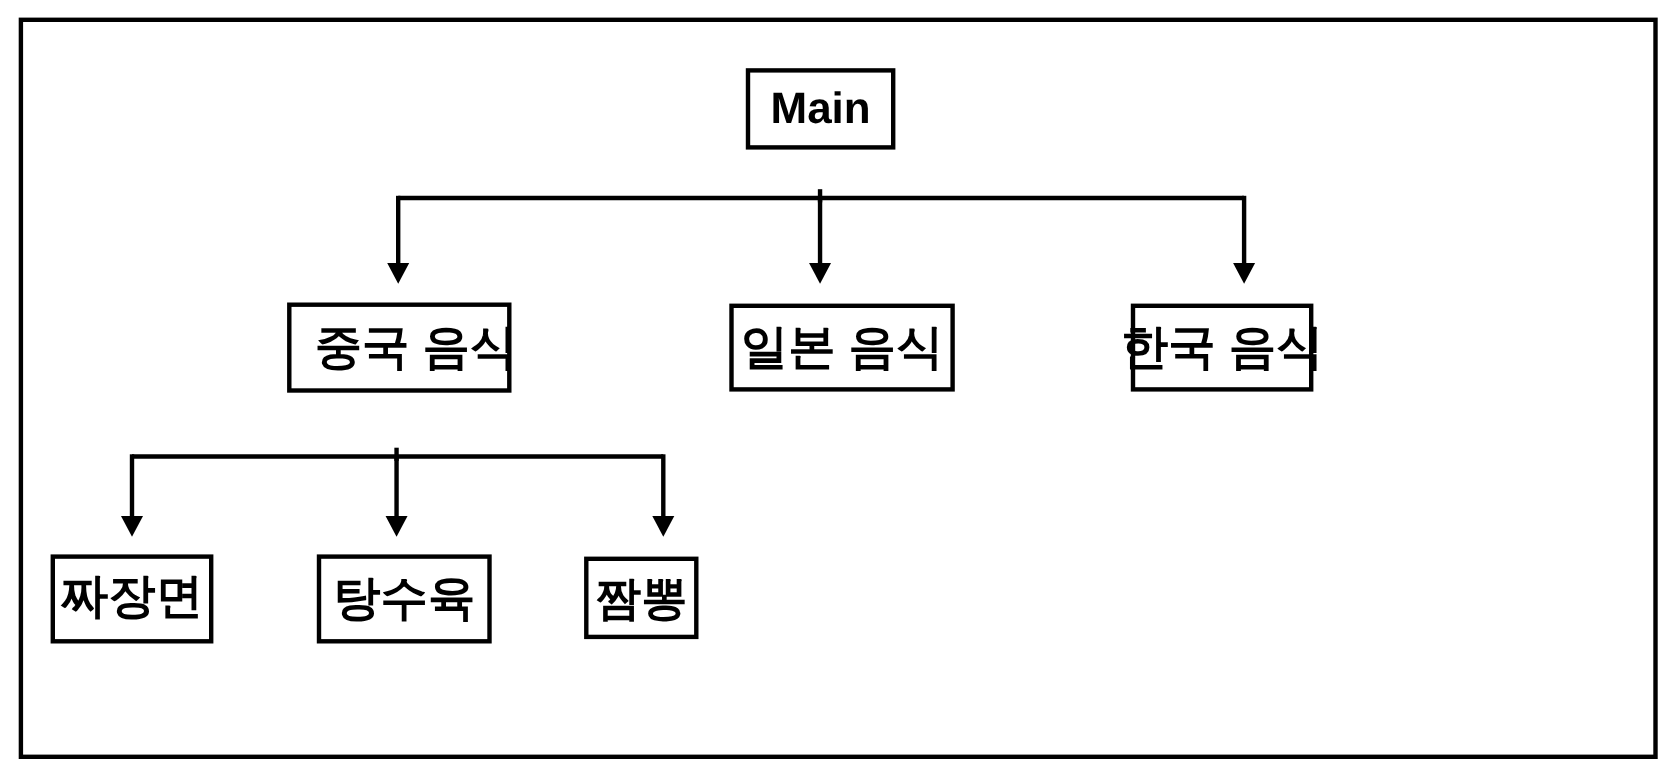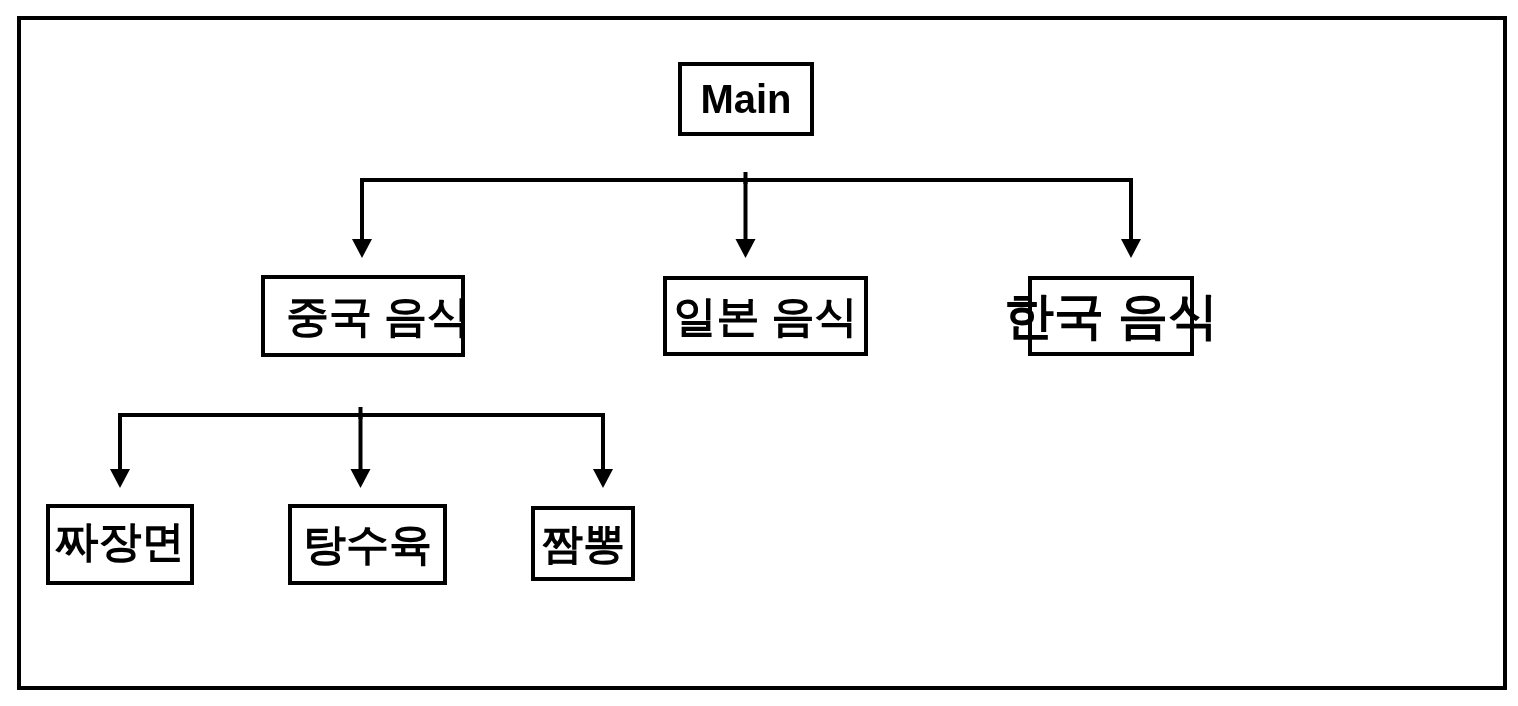--- a/index.html
+++ b/index.html
@@ -41,21 +41,21 @@
     align-items: center;
     justify-content: center;
     font-weight: bold;
     white-space: nowrap;
     line-height: 1;
   }
   .node-label { display: inline-block; }
   #node-main        { left: 678px;  top: 62px;  width: 136px; height: 74px; font-size: 40px; }
   #node-chinese     { left: 261px;  top: 275px; width: 204px; height: 82px; font-size: 43px; padding-left: 30px; }
   #node-japanese    { left: 643px;  top: 276px; width: 205px; height: 80px; font-size: 43px; margin-left: 20px; }
-  #node-korean      { left: 1028px; top: 276px; width: 166px; height: 80px; font-size: 50px; }
+  #node-korean      { left: 1028px; top: 276px; width: 166px; height: 80px; font-size: 43px; }
   #node-jajangmyeon { left: 46px;   top: 504px; width: 148px; height: 81px; font-size: 43px; font-family: Liberation Mono, monospace; }
   #node-tangsuyuk   { left: 288px;  top: 504px; width: 159px; height: 81px; font-size: 43px; }
   #node-jjamppong   { left: 531px;  top: 506px; width: 104px; height: 75px; font-size: 42px; }
   .connector-layer line    { stroke: #000000; stroke-width: 4px; }
   .connector-layer polygon { fill: #000000; }
 </style>
 </head>
 <body>
 
 <div class="frame"></div>

